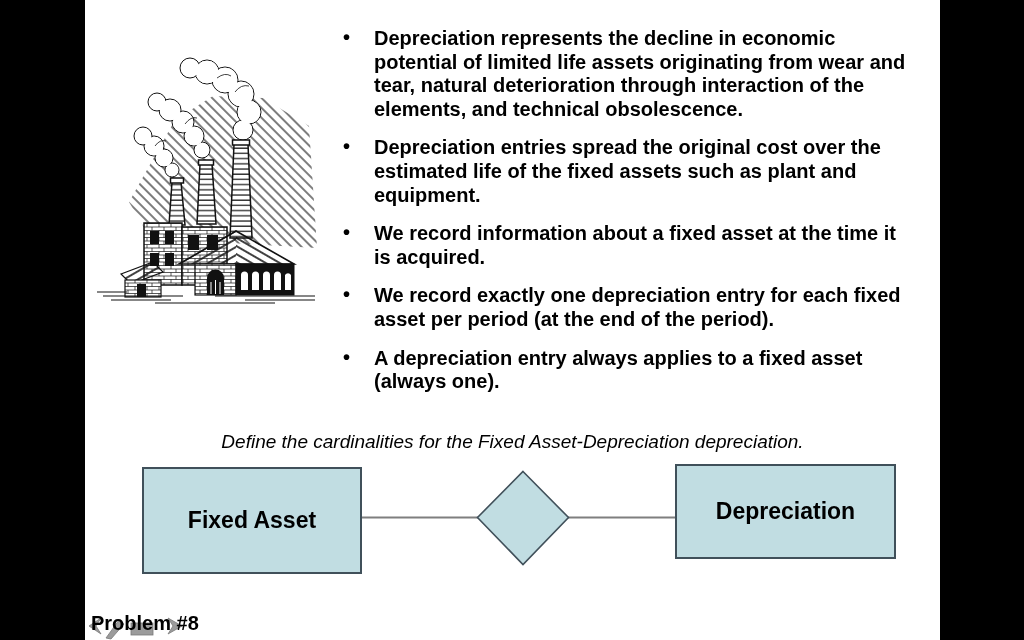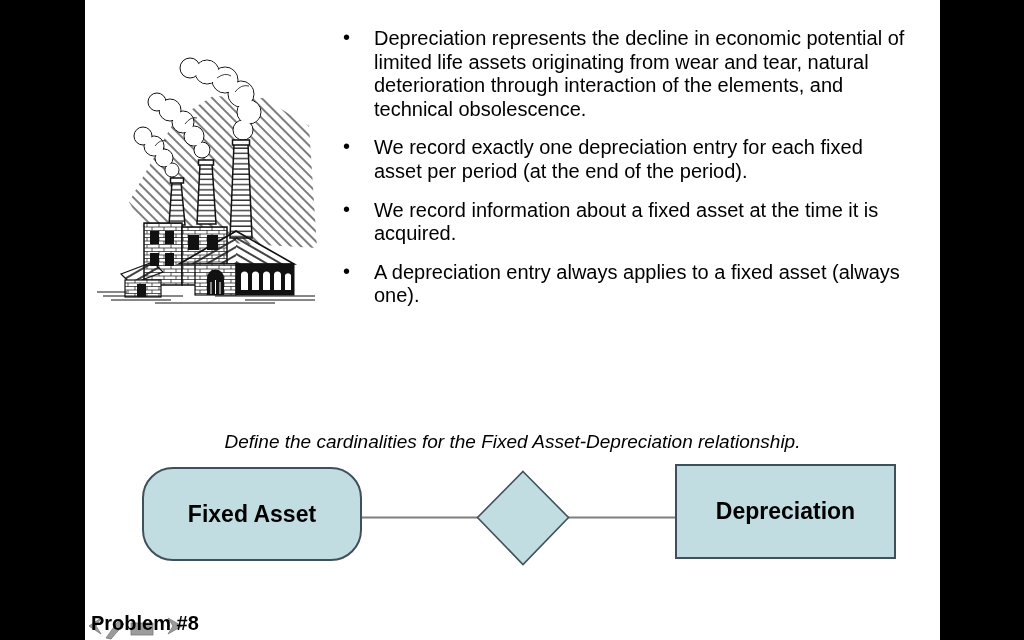--- a/index.html
+++ b/index.html
@@ -12,39 +12,39 @@
     background:var(--background,#fff);
   }
   
   .factory{position:absolute;left:10px;top:12px;width:228px;height:292px;}
   
   .bullets{
     position:absolute;left:245px;top:27px;width:592px;
     list-style:none;margin:0;padding:0;
     font-size:20px;line-height:23.6px;color:#000;
   }
-  .bullets li{position:relative;padding-left:44px;margin:0 8px 15px 0;}
+  .bullets li{position:relative;padding-left:44px;margin:0 8px 15px 0;font-weight:bold;}
   .bullets li::before{
     content:"\2022";position:absolute;left:13px;top:-1px;font-size:20px;
   }
   
   .instruction{
     position:absolute;left:0;top:431px;width:855px;text-align:center;
     font-style:italic;font-size:19px;color:#000;
   }
   
   .diagram-overlay{position:absolute;left:0;top:440px;width:855px;height:170px;}
   .connector{stroke:var(--connector,#7f7f7f);stroke-width:2;}
   .diamond-shape{fill:var(--entity-fill,#c1dde2);stroke:var(--entity-border,#40505a);stroke-width:1.6;}
   .entity{
     position:absolute;display:flex;align-items:center;justify-content:center;
     background:var(--entity-fill,#c1dde2);border:2px solid var(--entity-border,#40505a);
     font-weight:bold;font-size:23px;color:#000;box-sizing:border-box;
   }
-  .entity.fixed-asset{left:57px;top:467px;width:220px;height:94px;border-radius:31px;}
+  .entity.fixed-asset{left:57px;top:467px;width:220px;height:107px;}
   .entity.depreciation{left:590px;top:464px;width:221px;height:95px;}
   
   .nav-icons{position:absolute;left:0px;top:612px;width:130px;height:28px;z-index:1;}
   .nav-shape{fill:#9b9b9b;stroke:#787878;stroke-width:0.8;}
   .footer-label{
     position:absolute;left:6px;top:612px;z-index:2;
     font-weight:bold;font-size:20px;color:#000;
   }
   
   .ink{stroke:#111;fill:none;}
@@ -160,26 +160,27 @@
     <rect x="30" y="268" width="36" height="17" fill="url(#brick)" stroke="#111" stroke-width="1.2"></rect>
     <rect x="42" y="272" width="9" height="13" fill="#111"></rect>
 
     <g class="ink" stroke-width="1.2">
       <path d="M8,284 h80 M120,284 h100 M16,288 h60 M150,288 h70 M60,291 h120 M2,280 h30"></path>
     </g>
   </svg>
 
   <ul class="bullets">
     <li>Depreciation represents the decline in economic potential of limited life assets originating from wear and tear, natural deterioration through interaction of the elements, and technical obsolescence.</li>
+    <li>Depreciation entries spread the original cost over the estimated life of the fixed assets such as plant and equipment.</li>
+    <li>We record information about a fixed asset at the time it is acquired.</li>
     <li>We record exactly one depreciation entry for each fixed asset per period (at the end of the period).</li>
-    <li>We record information about a fixed asset at the time it is acquired.</li>
     <li>A depreciation entry always applies to a fixed asset (always one).</li>
   </ul>
 
-  <div class="instruction">Define the cardinalities for the Fixed Asset-Depreciation relationship.</div>
+  <div class="instruction">Define the cardinalities for the Fixed Asset-Depreciation depreciation.</div>
 
   <svg class="diagram-overlay" viewBox="0 0 855 170">
     <line class="connector" x1="277" y1="77.5" x2="393" y2="77.5"></line>
     <line class="connector" x1="483" y1="77.5" x2="590" y2="77.5"></line>
     <polygon class="diamond-shape" points="438,31.5 483.5,77.5 438,124.5 392.5,77.5"></polygon>
   </svg>
 
   <div class="entity fixed-asset">
     <span>Fixed Asset</span>
   </div>

